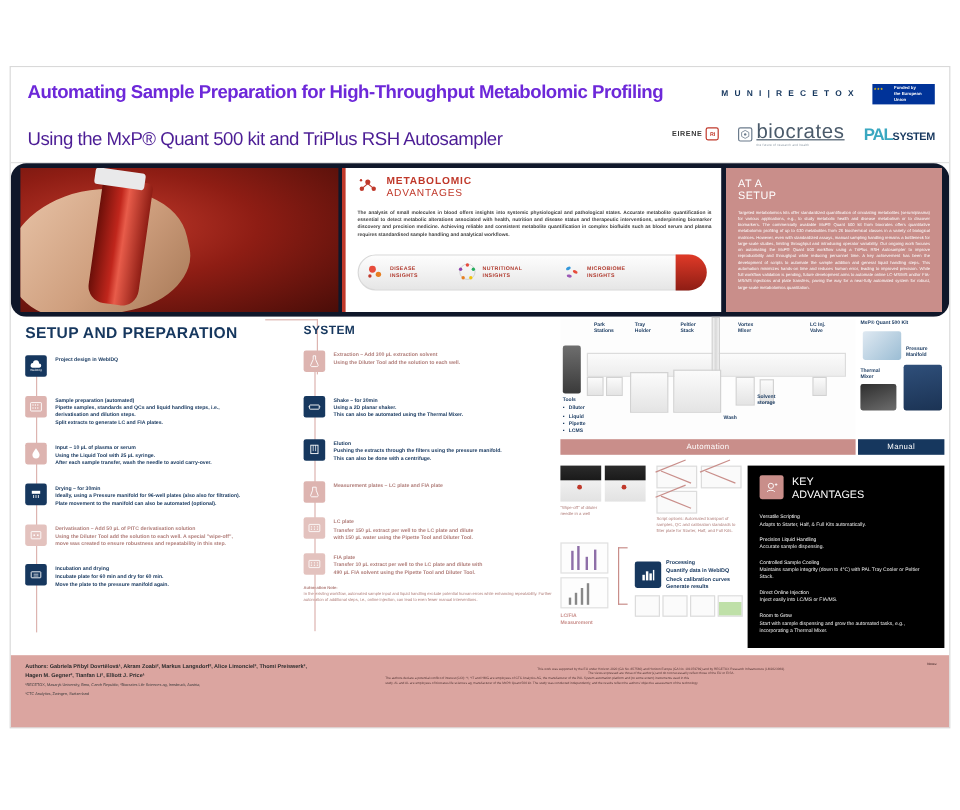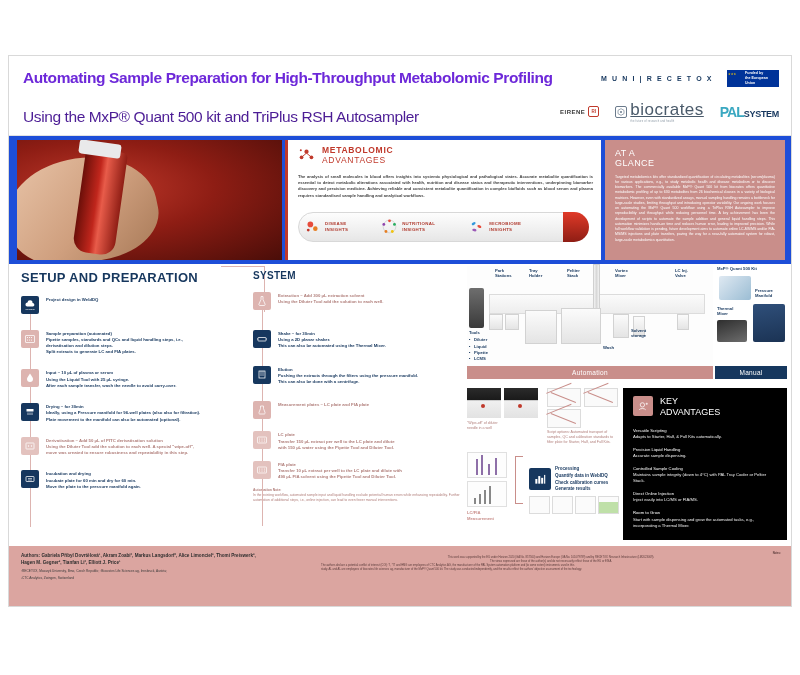--- a/index.html
+++ b/index.html
@@ -64,21 +64,22 @@
   .logo-biocrates .mark svg { width: 8px; height: 8px; }
   .logo-biocrates .nm { font-size: 17px; color: #4a5a6a; letter-spacing: 0.5px; text-decoration: underline; }
   .logo-biocrates .sub { font-size: 2.6px; color: #8a97a3; display:block; letter-spacing: 0.2px; }
   .logo-pal { display: flex; align-items: baseline; }
   .logo-pal .p { font-size: 14px; font-weight: bold; color: #3aa8c1; letter-spacing: -1px; }
   .logo-pal .s { font-size: 9px; font-weight: bold; color: #16375e; letter-spacing: -0.3px; }
 
   
   .hero {
     position: absolute; left: 0; top: 80px; width: 100%; height: 128px;
-    background: #1d4ed8;
+    background: #0f172a;
+    border-radius: 13px;
   }
   .hero-photo {
     position: absolute; left: 8px; top: 4px; width: 265px; height: 120px;
     background:
       radial-gradient(ellipse at 30% 40%, #c0392b 0%, #8e1d14 45%, #4a0d08 100%);
     overflow: hidden;
   }
   .hand {
     position: absolute; left: -10px; top: 18px; width: 150px; height: 105px;
     background: linear-gradient(140deg,#e8c4a8 0%,#cf9f7e 55%,#a87a58 100%);
@@ -420,21 +421,21 @@
               <span>MICROBIOME</span><br>
               <span>INSIGHTS</span>
             </span>
           </div>
         </div>
       </div>
     </div>
 
     <div class="hero-right">
       <div class="ag-t1">AT A</div>
-      <div class="ag-t2">GLANCE</div>
+      <div class="ag-t2">SETUP</div>
       <div class="ag-body">Targeted metabolomics kits offer standardized quantification of circulating metabolites (serum/plasma) for various applications, e.g., to study metabolic health and disease metabolism or to discover biomarkers. The commercially available MxP® Quant 500 kit from biocrates offers quantitative metabolomic profiling of up to 630 metabolites from 26 biochemical classes in a variety of biological matrices. However, even with standardized assays, manual sampling handling remains a bottleneck for large-scale studies, limiting throughput and introducing operator variability. Our ongoing work focuses on automating the MxP® Quant 500 workflow using a TriPlus RSH Autosampler to improve reproducibility and throughput while reducing personnel time. A key achievement has been the development of scripts to automate the sample addition and general liquid handling steps. This automation minimizes hands-on time and reduces human error, leading to improved precision. While full workflow validation is pending, future development aims to automate online LC-MS/MS and/or FIA-MS/MS injections and plate transfers, paving the way for a near-fully automated system for robust, large-scale metabolomics quantitation.</div>
     </div>
   </div>
 
   <div class="main">
 
     <div class="col-plate">
       <div class="sec-t2">SETUP AND PREPARATION</div>
 
       <div class="bracket"></div>

